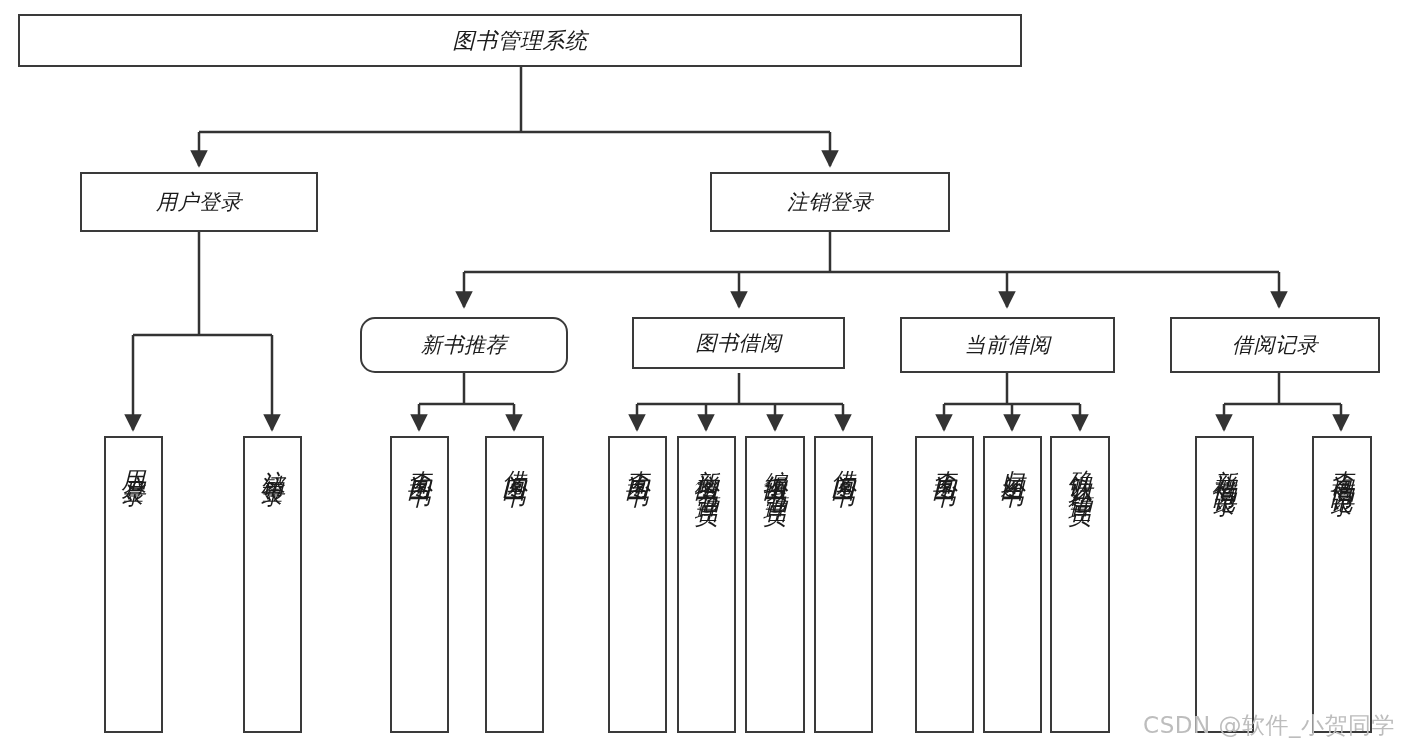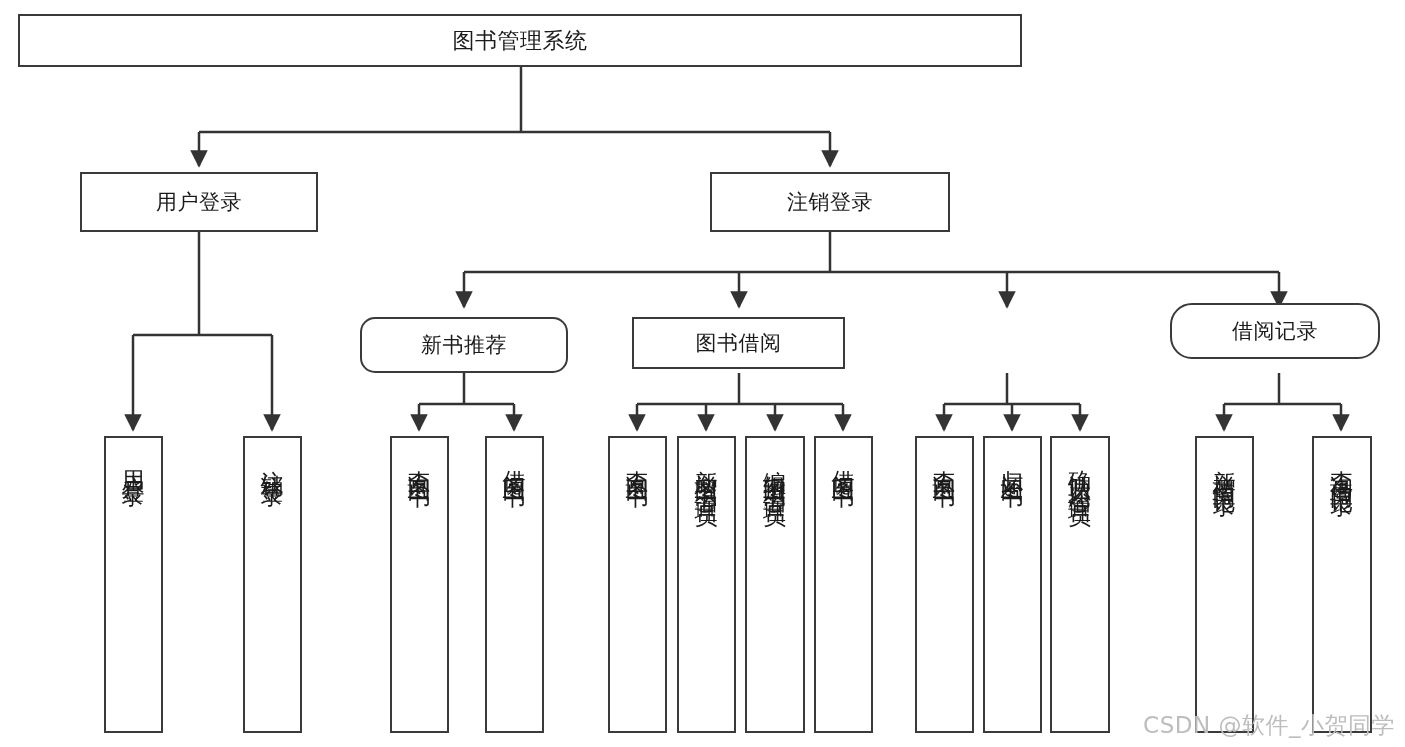--- a/index.html
+++ b/index.html
@@ -33,20 +33,21 @@
     display: flex;
     align-items: center;
     justify-content: center;
     color: #1b1b1b;
     letter-spacing: 0.5px;
   }
   .node-label {
     display: block;
     text-align: center;
     line-height: 1.18;
+    font-style: italic;
   }
   
   .node.horizontal .node-label {
     font-size: 21px;
     white-space: nowrap;
   }
   .node.root .node-label {
     font-size: 22px;
   }
   
@@ -137,21 +138,24 @@
   <div class="node horizontal" style="left:710px; top:172px; width:240px; height:60px;">
     <span class="node-label">注销登录</span>
   </div>
 
   <div class="node horizontal" style="left:360px; top:317px; width:208px; height:56px;border-radius:15px;">
     <span class="node-label">新书推荐</span>
   </div>
   <div class="node horizontal" style="left:632px; top:317px; width:213px; height:52px;">
     <span class="node-label">图书借阅</span>
   </div>
-  <div class="node horizontal" style="left:1170px; top:303px; width:210px; height:56px;border-radius:22px;">
+  <div class="node horizontal" style="left:900px; top:317px; width:215px; height:56px;">
+    <span class="node-label">当前借阅</span>
+  </div>
+  <div class="node horizontal" style="left:1170px; top:317px; width:210px; height:56px;">
     <span class="node-label">借阅记录</span>
   </div>
 
   <div class="node vertical" style="left:104px; top:436px; width:59px; height:297px;">
     <span class="node-label">用户登录</span>
   </div>
   <div class="node vertical" style="left:243px; top:436px; width:59px; height:297px;">
     <span class="node-label">注销登录</span>
   </div>
 

